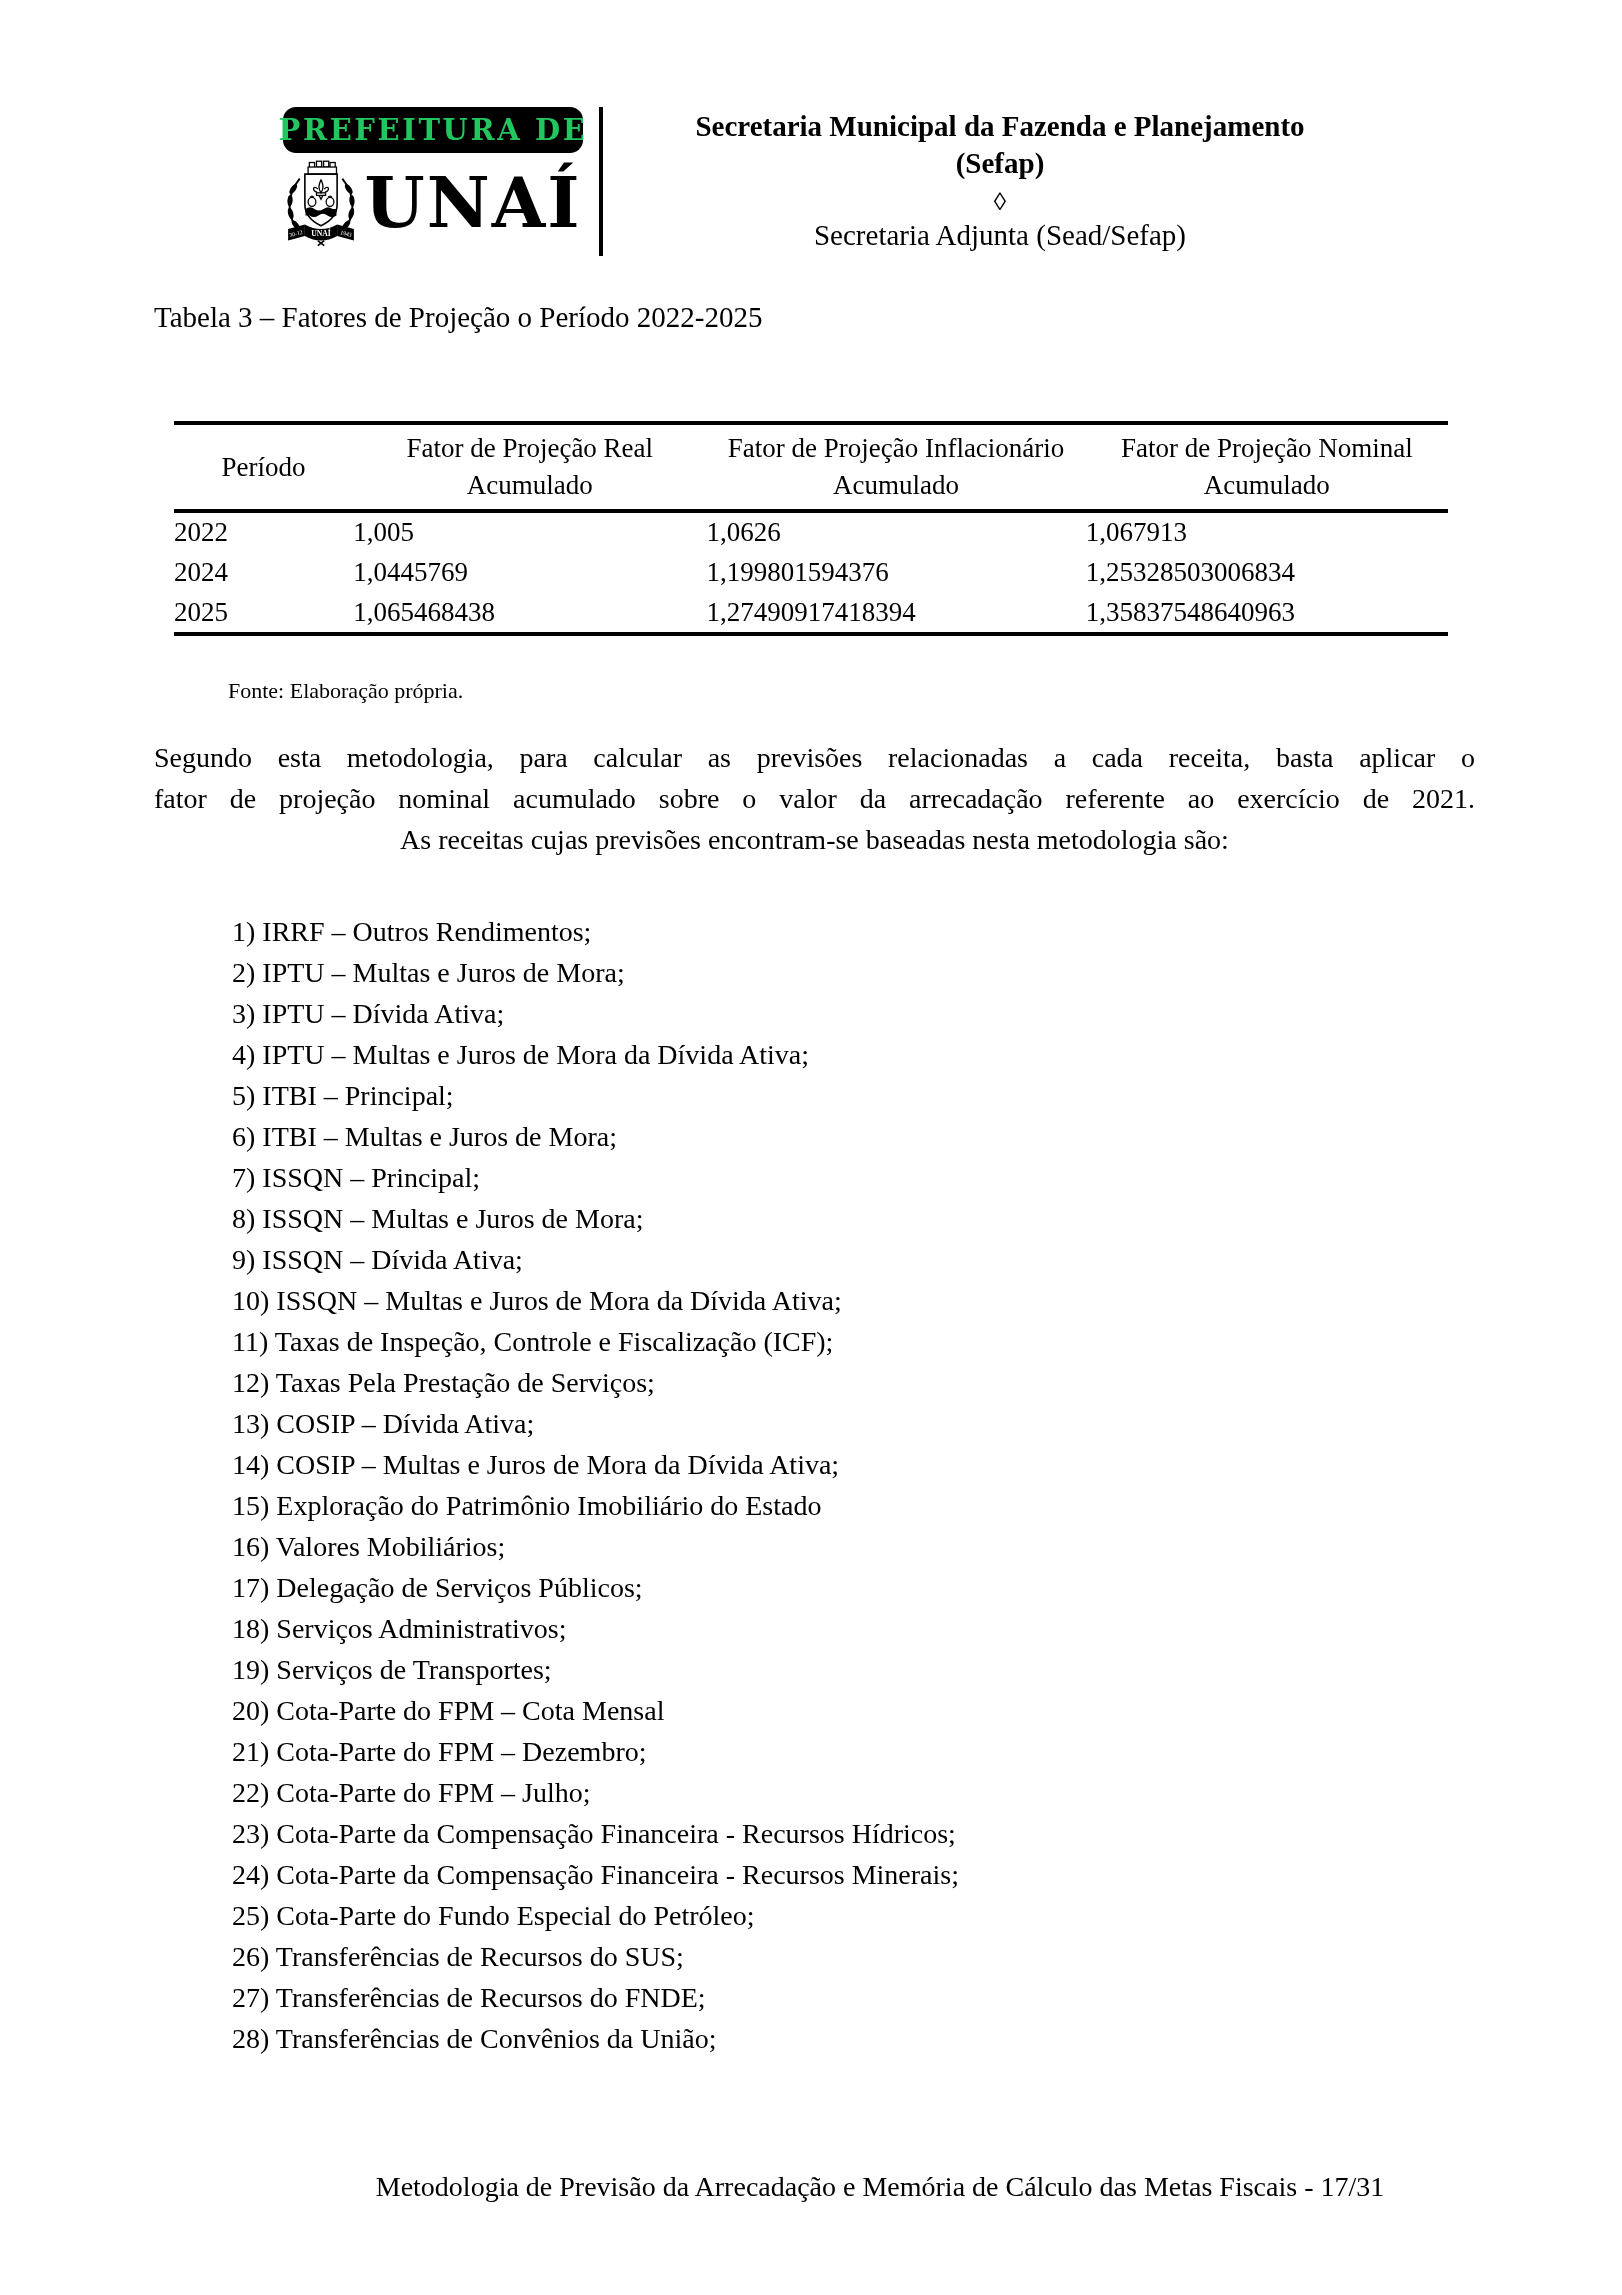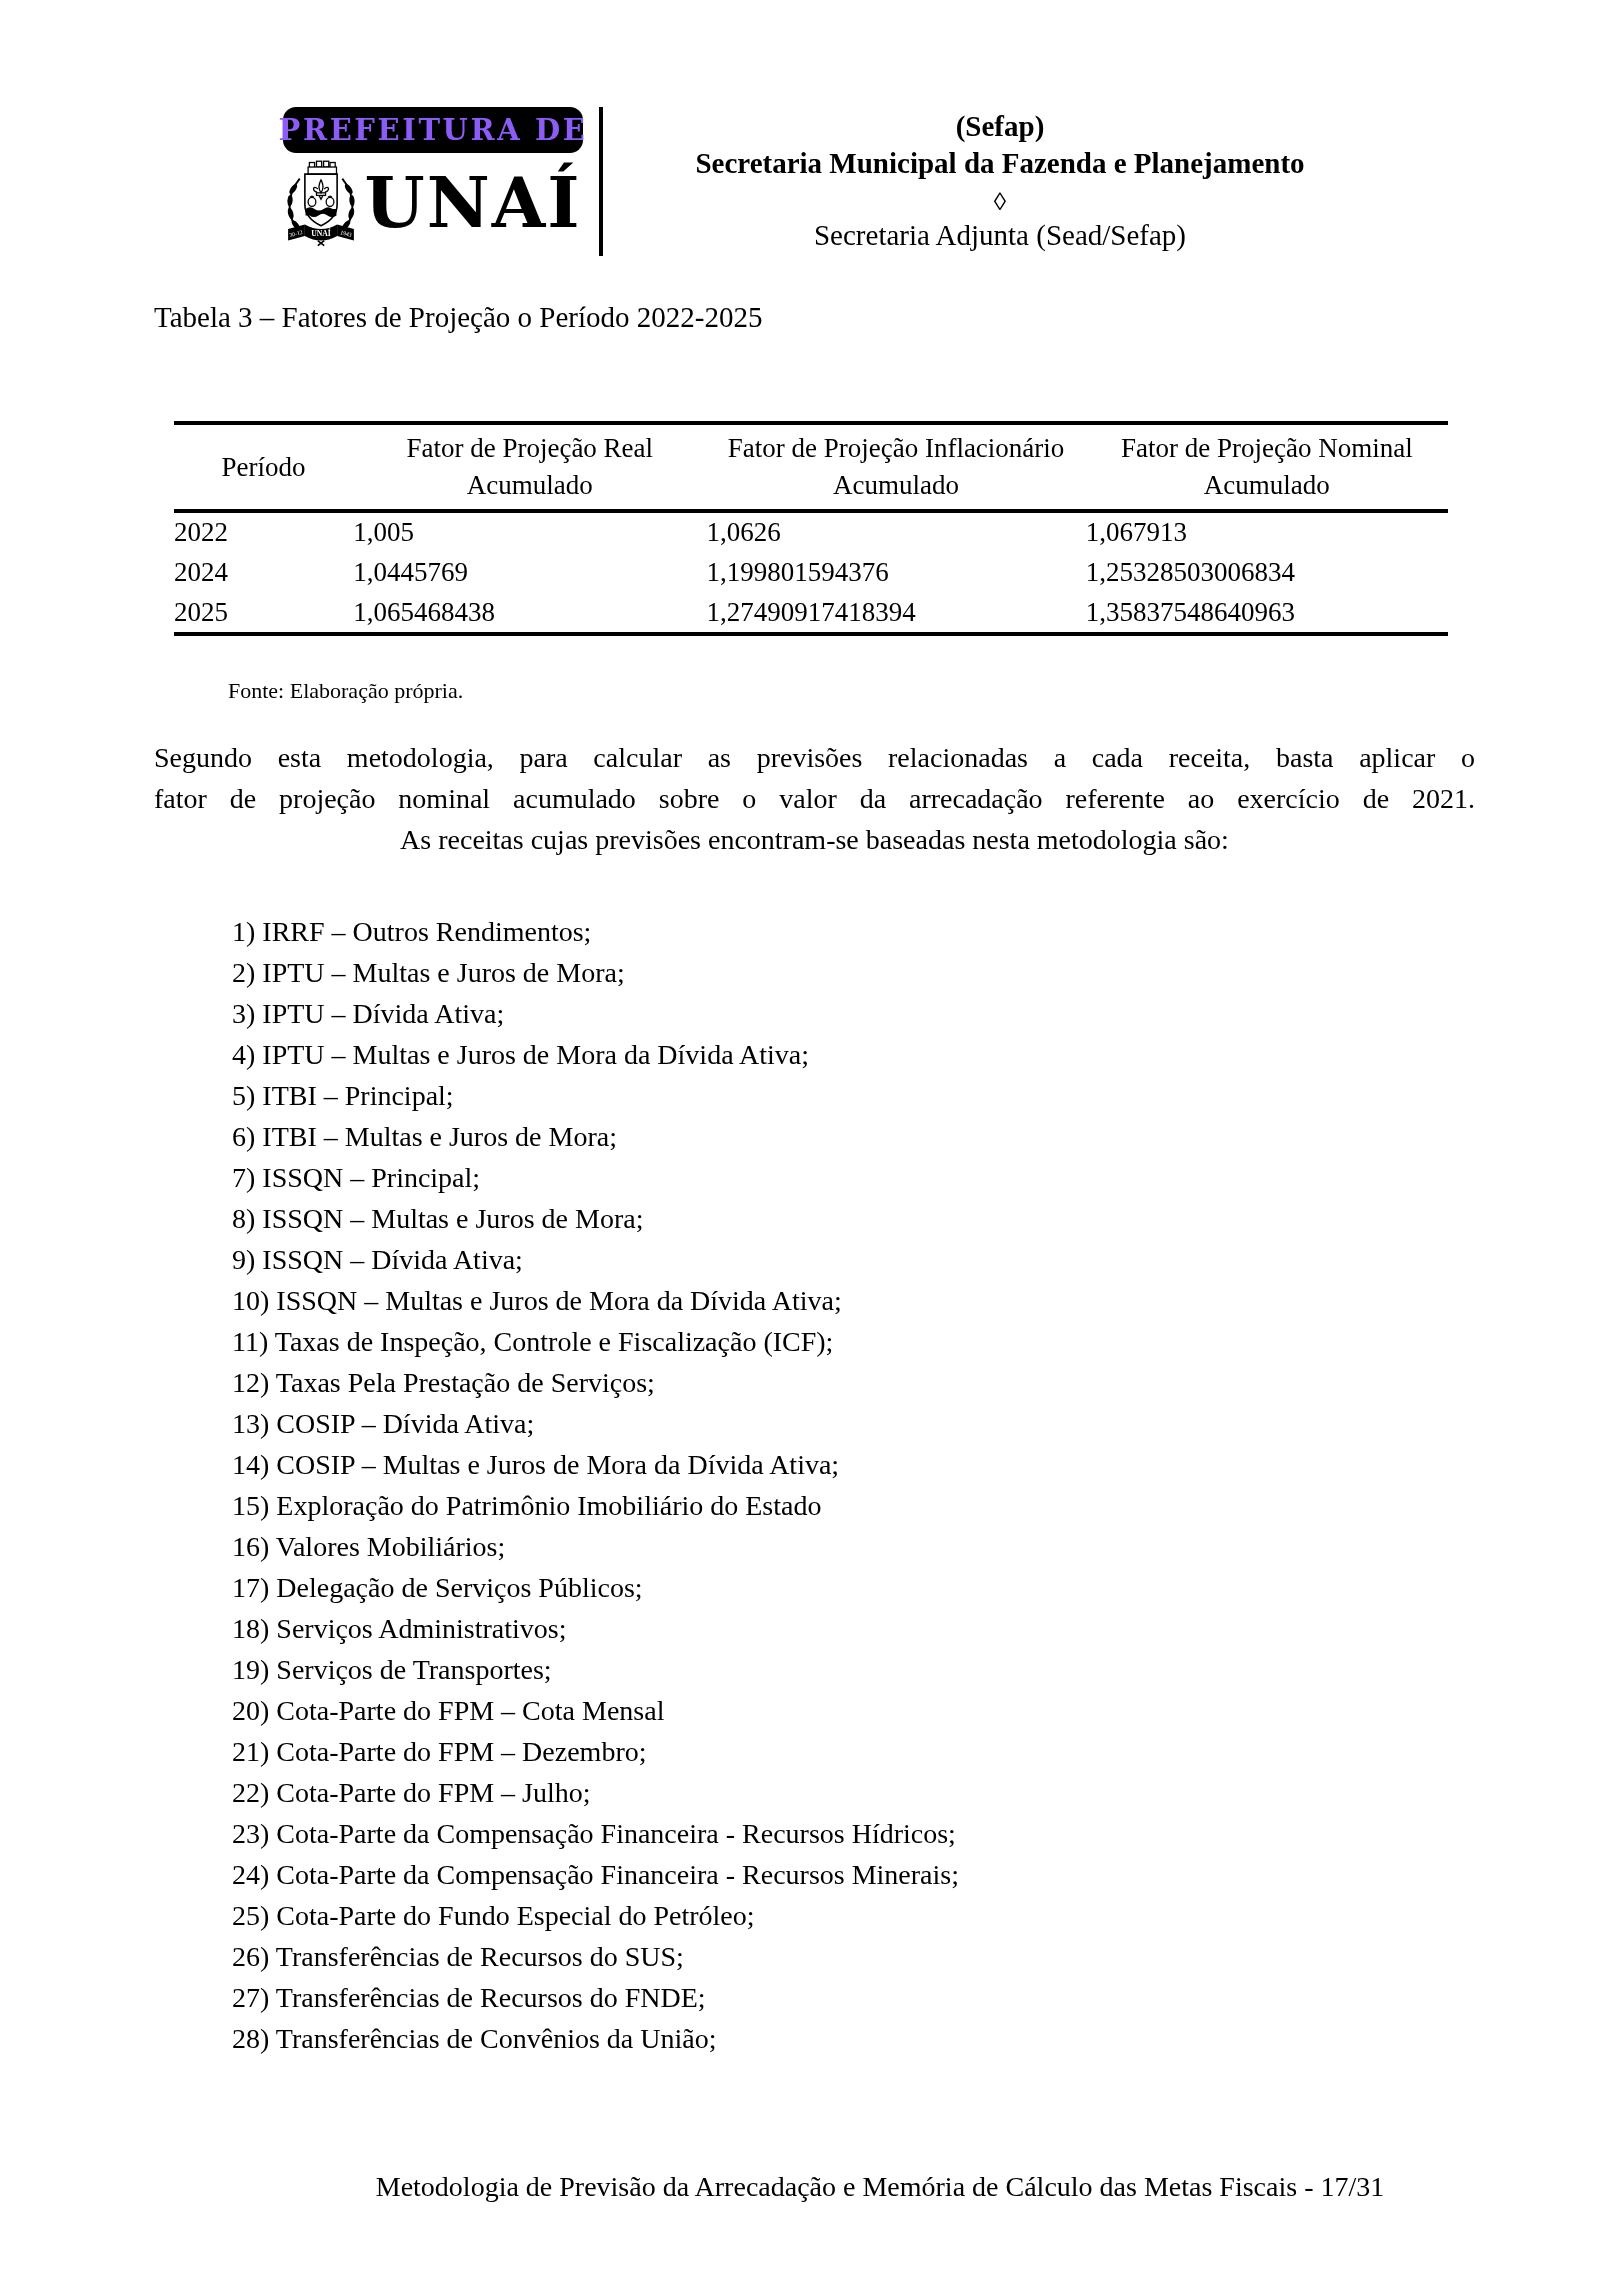--- a/index.html
+++ b/index.html
@@ -16,21 +16,21 @@
 
   
   .letterhead { position: absolute; left: 0; top: 0; width: 1622px; height: 288px; }
   .logo-banner {
     position: absolute; left: 283px; top: 107px;
     width: 300px; height: 46px;
     background: #000; border-radius: 13px;
     display: flex; align-items: center; justify-content: center;
   }
   .logo-banner span {
-    color: #8b5cf6; font-weight: bold; font-size: 29px; letter-spacing: 2.6px;
+    color: #22c55e; font-weight: bold; font-size: 29px; letter-spacing: 2.6px;
     font-family: "DejaVu Serif", serif; white-space: nowrap;
   }
   .crest { position: absolute; left: 279px; top: 158px; }
   .city-name {
     position: absolute; left: 364px; top: 161px; width: 218px; height: 82px;
     display: flex; align-items: center; justify-content: center;
     font-family: "DejaVu Serif", serif;
     font-weight: bold; font-size: 69px; letter-spacing: 2px;
   }
   .header-divider { position: absolute; left: 599px; top: 107px; width: 3.9px; height: 149px; background: #000; }
@@ -153,22 +153,22 @@
         <text x="103" y="120" font-size="9" transform="rotate(15 103 120)">1943</text>
       </g>
       <path d="M60,128 l10,8 M70,128 l-10,8" stroke="#000" stroke-width="2.5"></path>
     </svg>
 
     <div class="city-name">UNAÍ</div>
 
     <div class="header-divider"></div>
 
     <div class="org-block">
+      <div class="org-line bold">Secretaria Municipal da Fazenda e Planejamento</div>
       <div class="org-line bold">(Sefap)</div>
-      <div class="org-line bold">Secretaria Municipal da Fazenda e Planejamento</div>
       <div class="org-diamond">◊</div>
       <div class="org-line last">Secretaria Adjunta (Sead/Sefap)</div>
     </div>
   </div>
 
   <div class="table-title">Tabela 3 – Fatores de Projeção o Período 2022-2025</div>
 
   <div class="table-wrap">
     <table class="proj-table">
       <colgroup>

